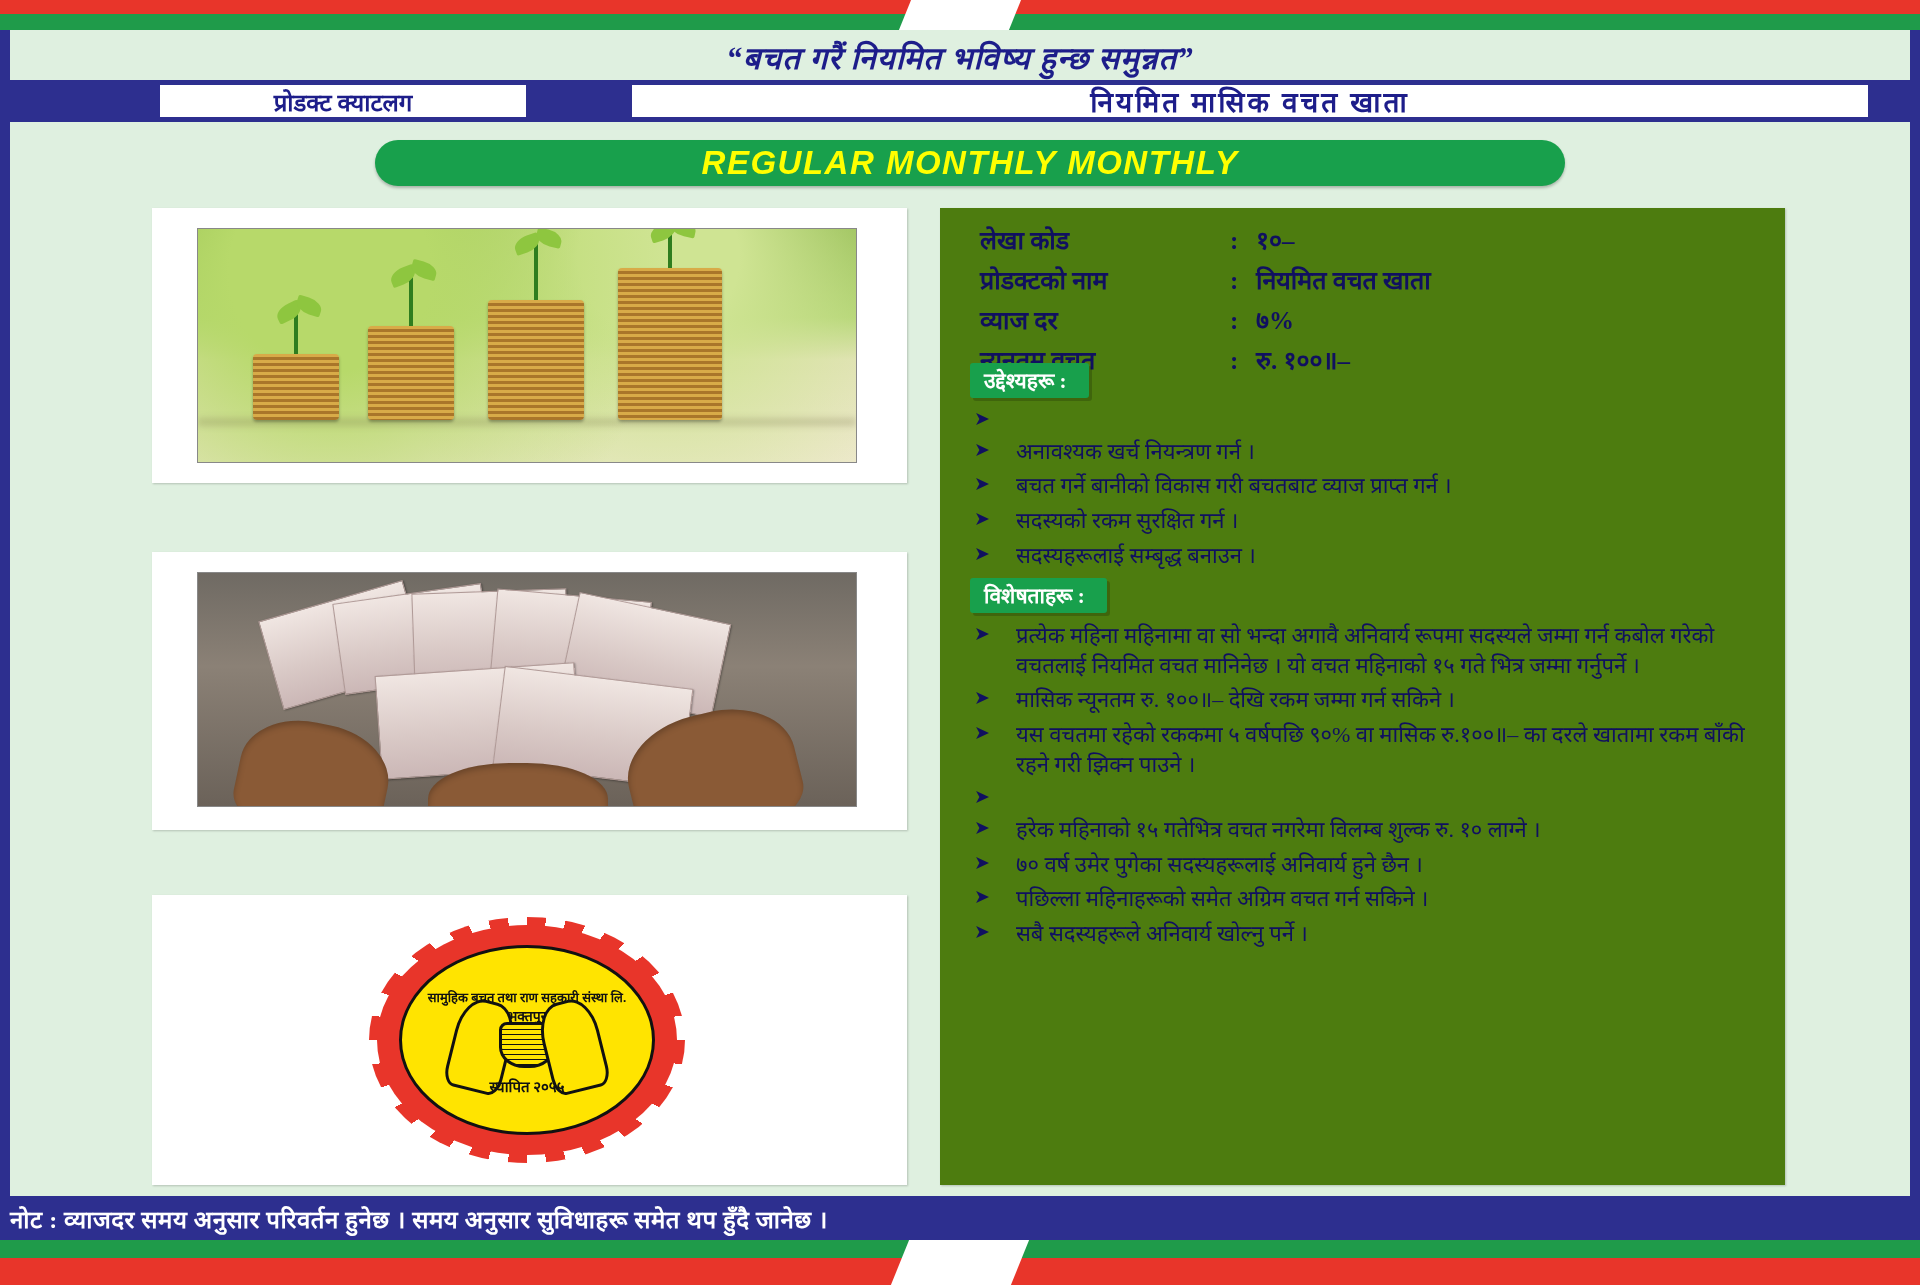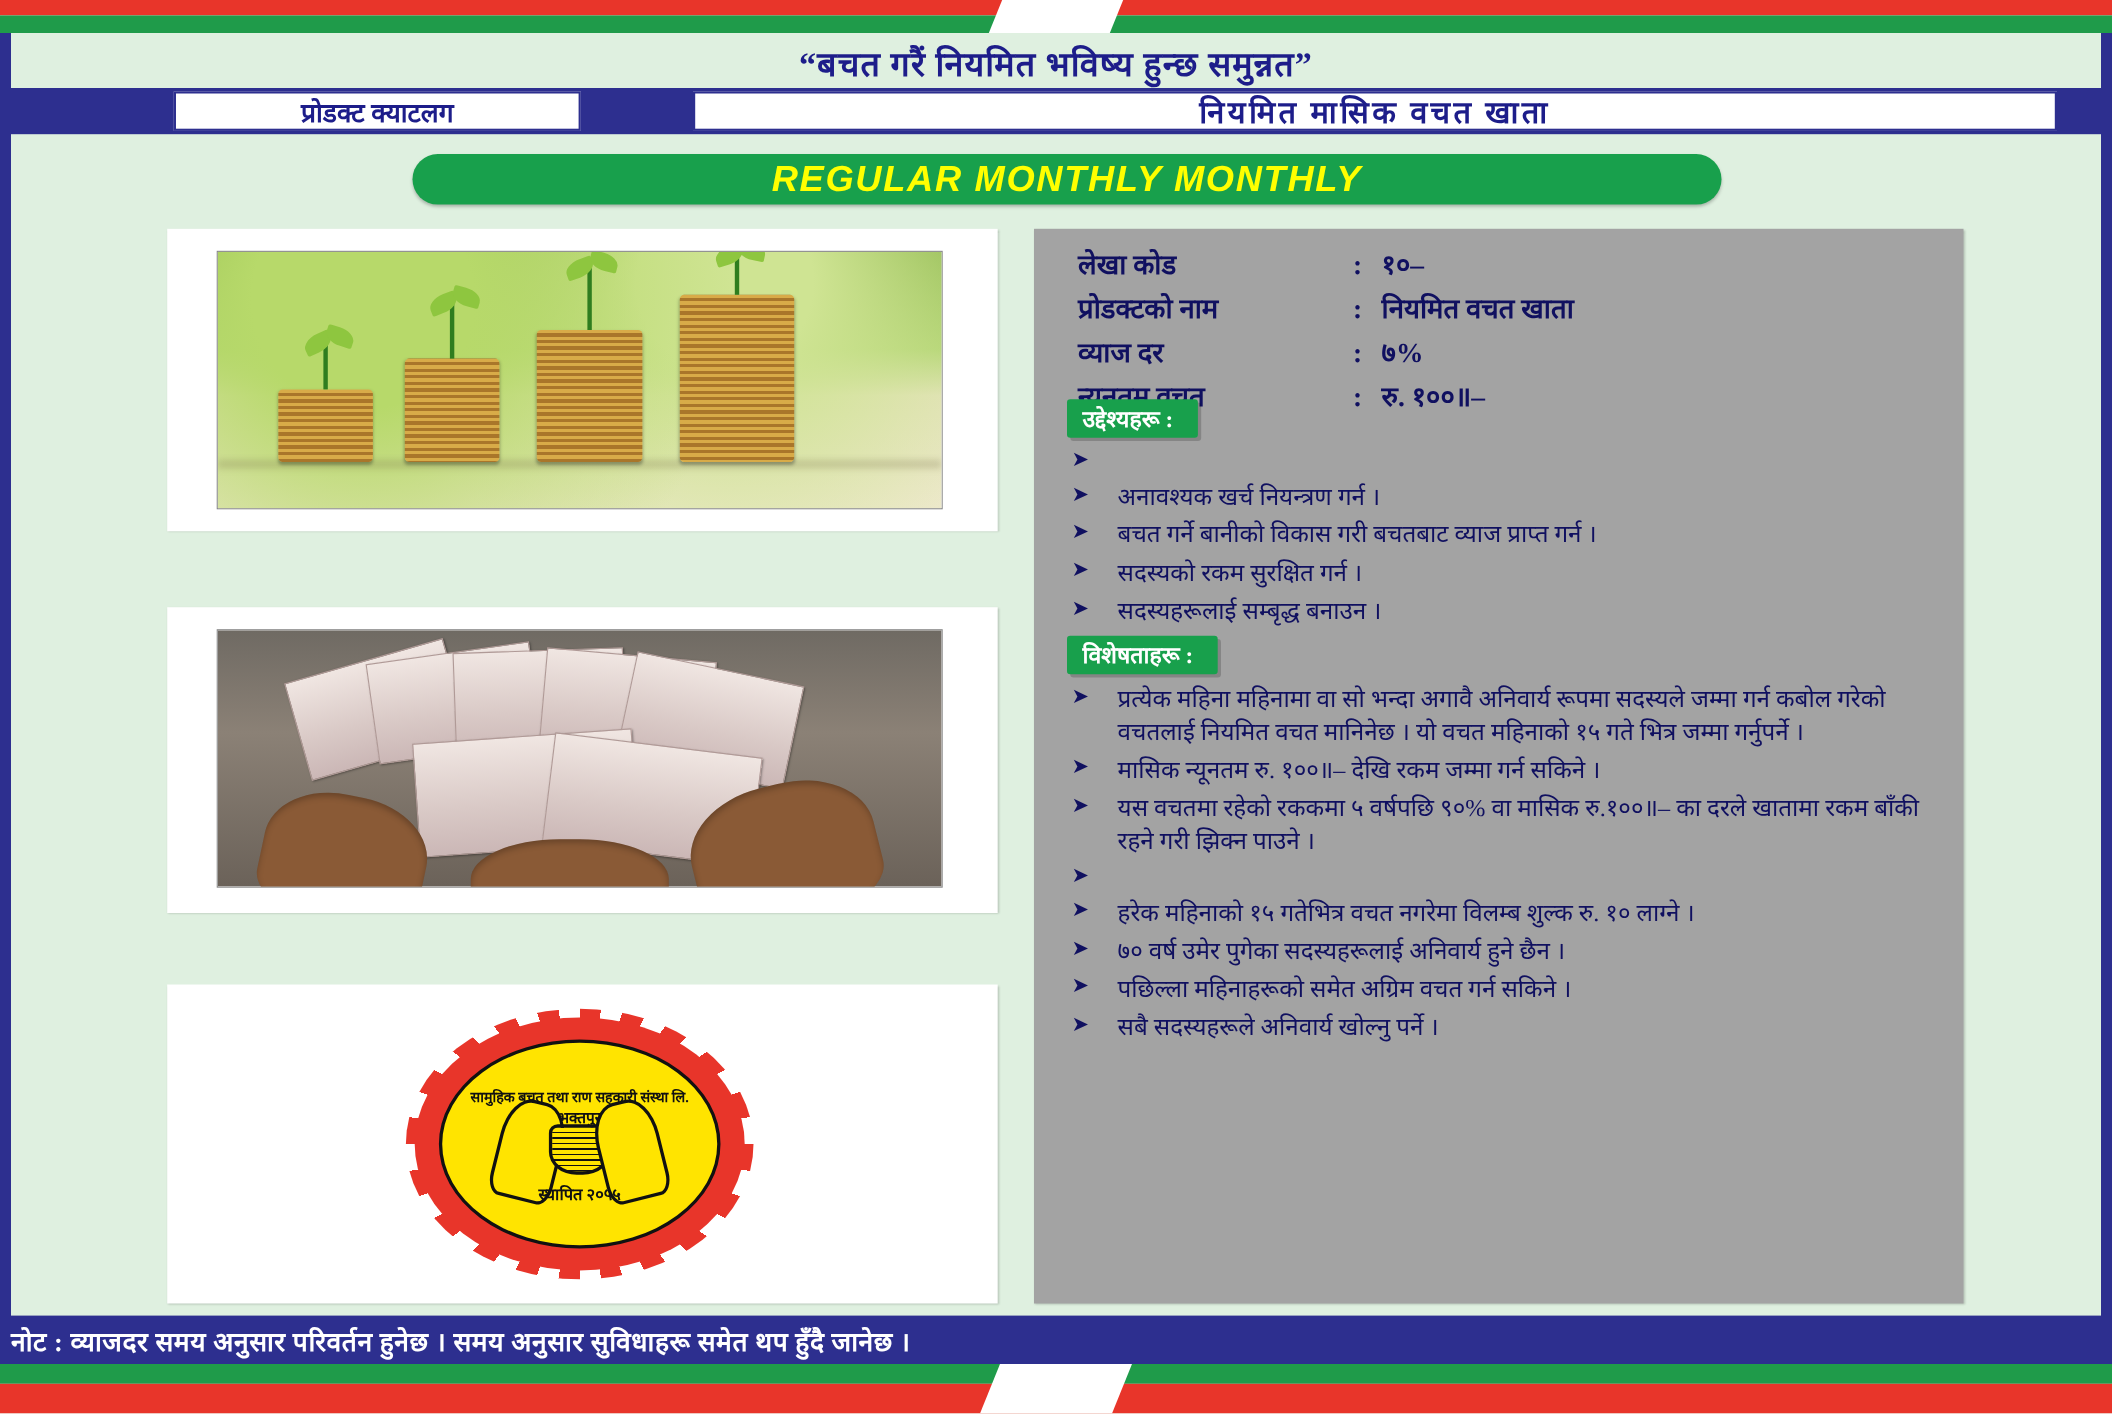--- a/index.html
+++ b/index.html
@@ -34,21 +34,21 @@
     position: absolute; left: 0; top: 30px; width: 1920px; height: 1210px;
     background: #dff0e0;
     border-left: 10px solid #2d2f8f;
     border-right: 10px solid #2d2f8f;
   }
   
   .slogan {
     position: absolute; left: 0; top: 36px; width: 1920px;
     text-align: center;
     font-family: "Liberation Serif", serif;
-    font-size: 31px; font-weight: bold; 
+    font-size: 31px; font-weight: bold; font-style: italic;
     color: #1d1d8a;
     letter-spacing: 1px;
   }
   
   .header-band {
     position: absolute; left: 10px; top: 80px; width: 1900px; height: 42px;
     background: #2d2f8f;
   }
   .hdr-box {
     position: absolute; top: 83px; height: 36px;
@@ -173,21 +173,21 @@
     position: absolute; left: 0; right: 0; text-align: center;
     font-family: "Liberation Serif", serif; font-weight: bold; color: #111;
   }
   .logo-text-top { top: 40px;  font-size: 13px; }
   .logo-text-mid { top: 58px;  font-size: 14px; }
   .logo-text-bot { bottom: 36px; font-size: 15px; }
 
   
   .right-panel {
     position: absolute; left: 940px; top: 208px; width: 845px; height: 977px;
-    background: #a3a3a3;
+    background: #4d7c0f;
     box-shadow: 1px 1px 2px rgba(0,0,0,.2);
   }
   .facts { position: absolute; left: 40px; top: 14px; }
   .fact-row {
     display: flex; align-items: baseline;
     font-family: "Liberation Serif", serif;
     font-size: 25px; font-weight: bold; color: #101060;
     margin-bottom: 6px;
   }
   .fact-label { width: 250px; }

